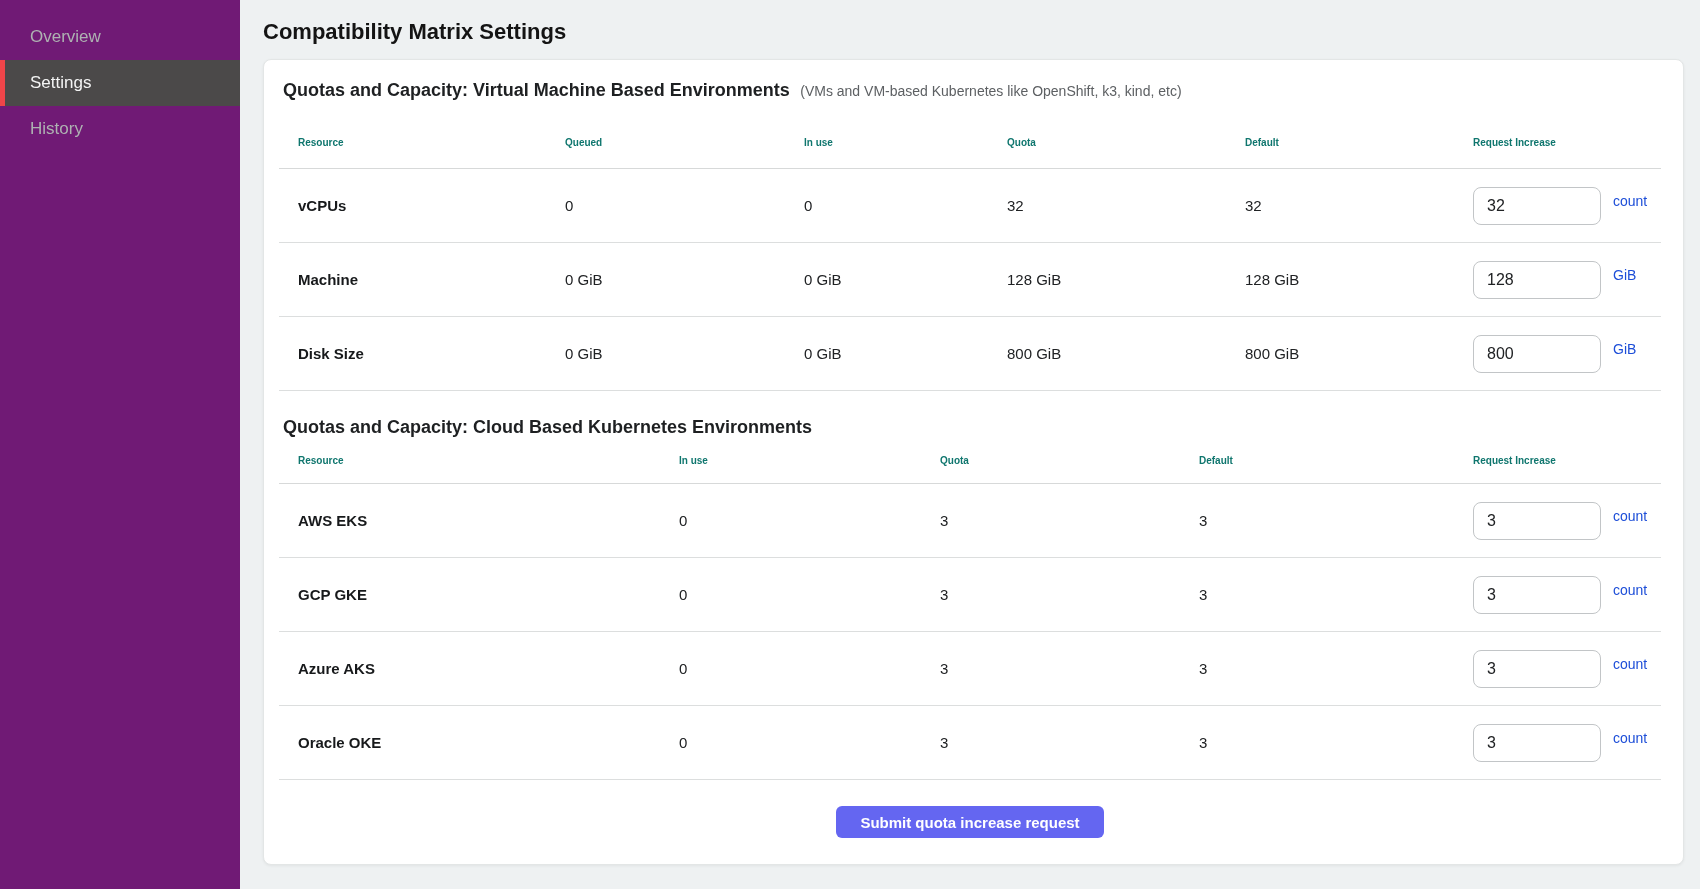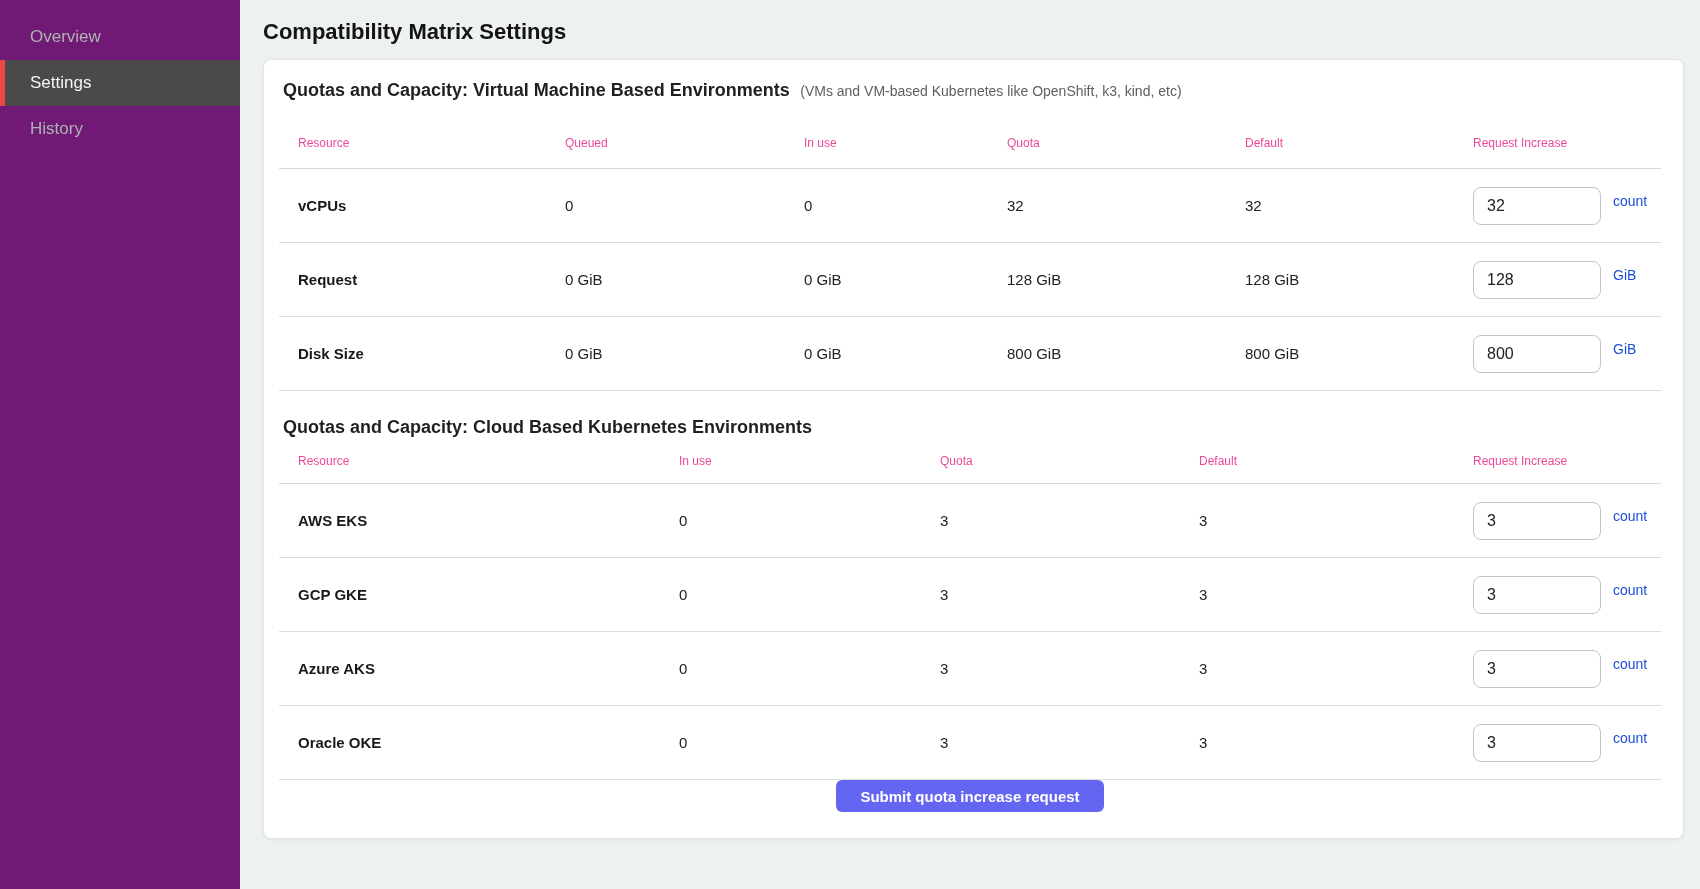--- a/index.html
+++ b/index.html
@@ -77,23 +77,23 @@
   .row {
     display: grid;
     align-items: center;
     padding-left: 19px;
   }
   .vm-table .row  { grid-template-columns: 267px 239px 203px 238px 228px 1fr; }
   .cld-table .row { grid-template-columns: 381px 261px 259px 274px 1fr; }
   .thead { height: 52px; border-bottom: 1px solid #d7d9d9; }
   .cld-table .thead { height: 46px; }
   .th {
-    font-size: 12px;
-    font-weight: 400;
-    color: #ec4899;
+    font-size: 10px;
+    font-weight: 700;
+    color: #0f766e;
   }
   .tr { height: 74px; border-bottom: 1px solid #dcdede; }
   .td { font-size: 15px; color: #202224; }
   .td.resource { font-weight: 600; color: #17191b; }
   .request-cell { display: flex; align-items: center; }
   .request-input {
     width: 128px; height: 38px;
     border: 1px solid #c2c5c7;
     border-radius: 8px;
     padding: 0 13px;
@@ -103,21 +103,21 @@
     outline: none;
     background: #fff;
   }
   .unit {
     margin-left: 12px;
     font-size: 14px;
     color: #1d4ed8;
     transform: translateY(-5px);
   }
   
-  .btn-row { text-align: center; }
+  .btn-row { margin-top: 26px; text-align: center; }
   .submit-btn {
     background: #6466f1;
     color: #ffffff;
     border: none;
     border-radius: 6px;
     height: 32px;
     padding: 0 24px;
     font-size: 15px;
     font-weight: 700;
     font-family: "Liberation Sans", "DejaVu Sans", sans-serif;
@@ -167,21 +167,21 @@
         <div class="td">0</div>
         <div class="td">32</div>
         <div class="td">32</div>
         <div class="td request-cell">
           <input class="request-input" type="text" value="32" style="">
           <span class="unit">count</span>
         </div>
       </div>
 
       <div class="row tr">
-        <div class="td resource">Request</div>
+        <div class="td resource">Machine</div>
         <div class="td">0 GiB</div>
         <div class="td">0 GiB</div>
         <div class="td">128 GiB</div>
         <div class="td">128 GiB</div>
         <div class="td request-cell">
           <input class="request-input" type="text" value="128" style="">
           <span class="unit">GiB</span>
         </div>
       </div>
 

